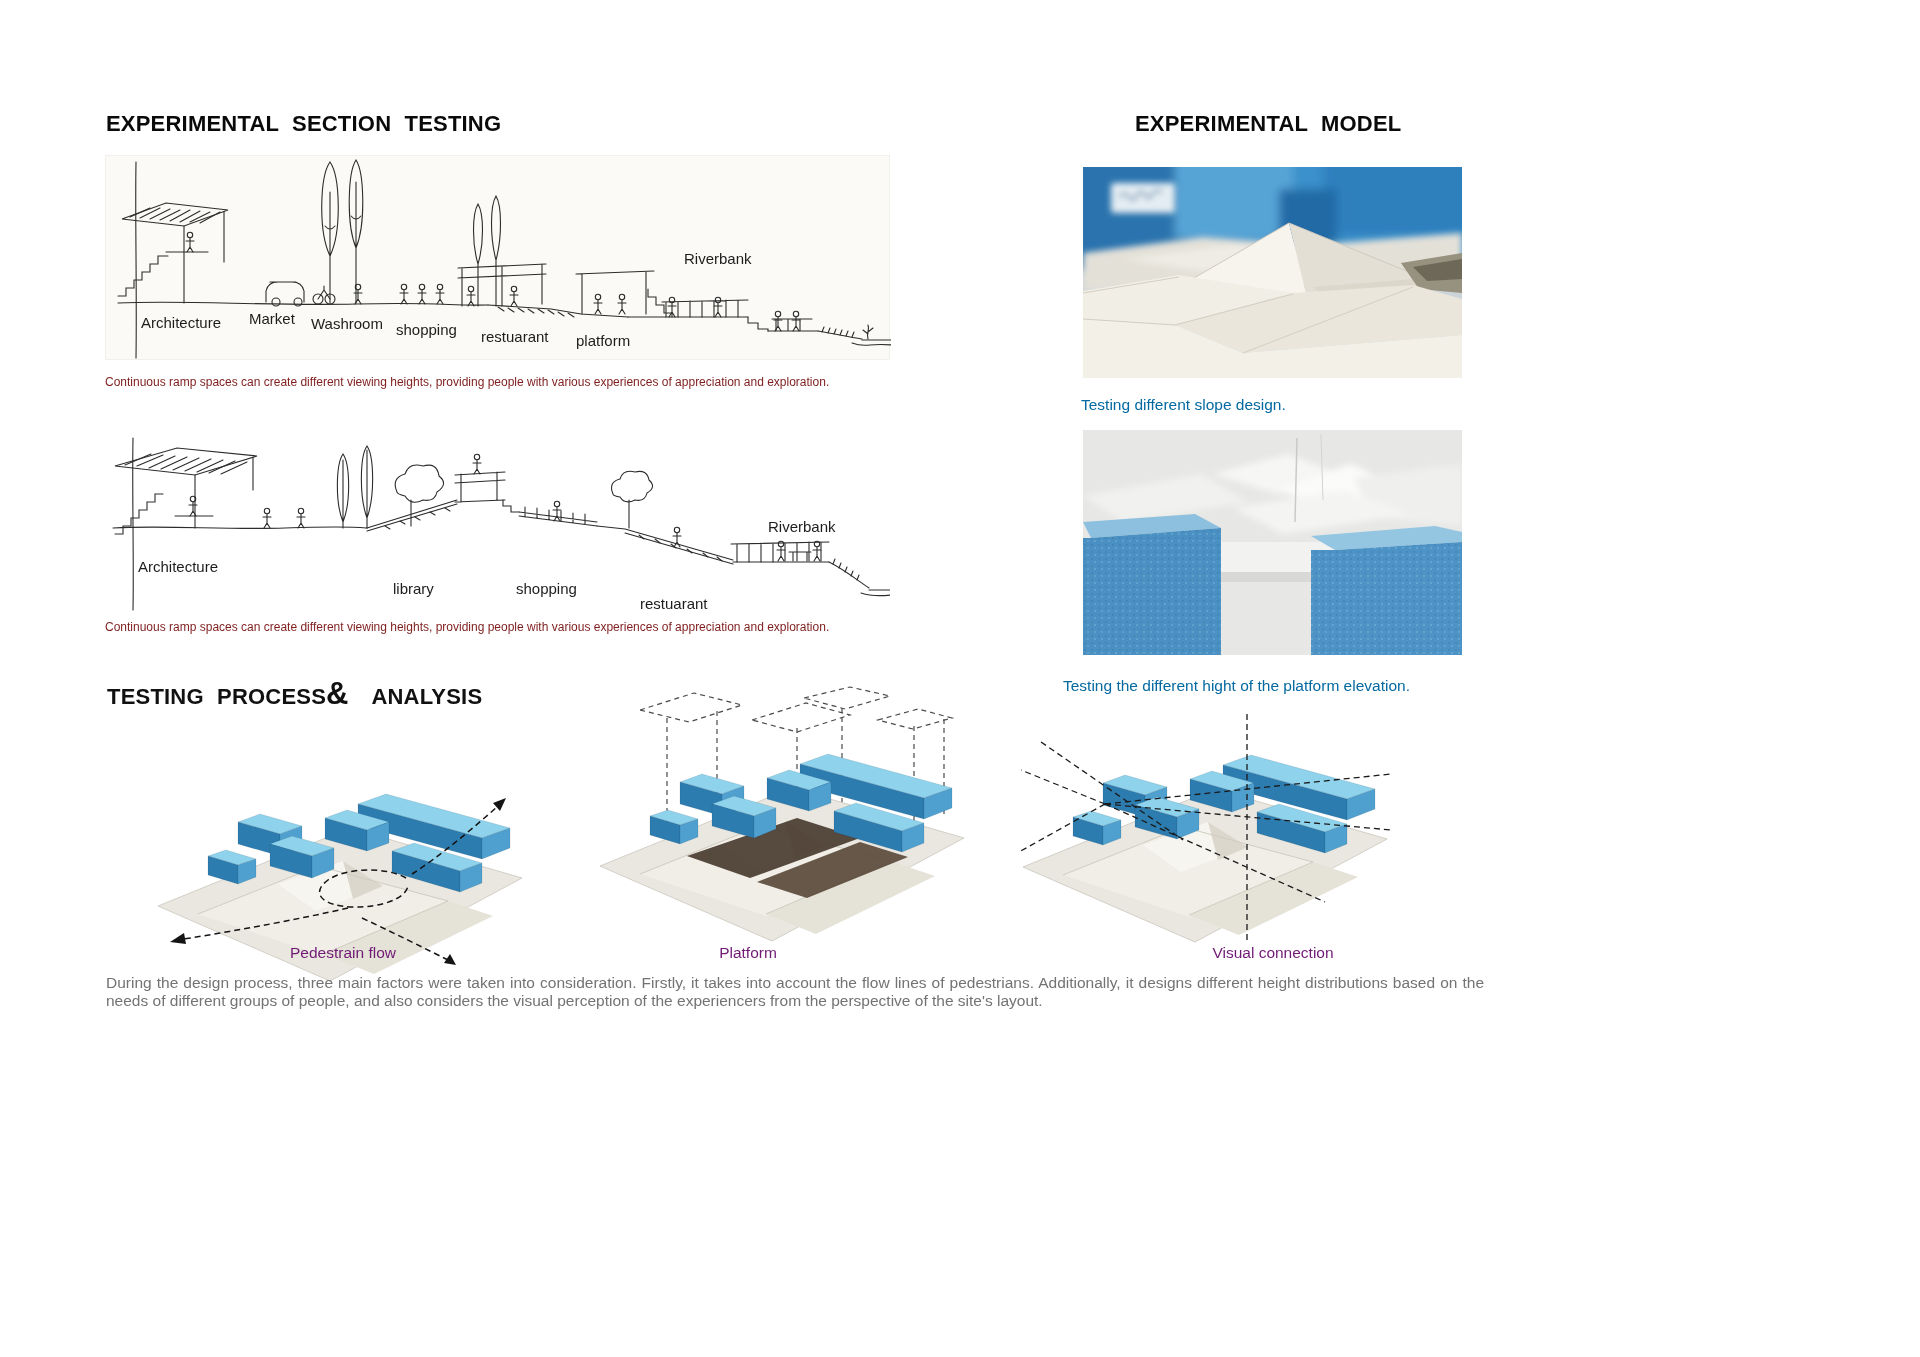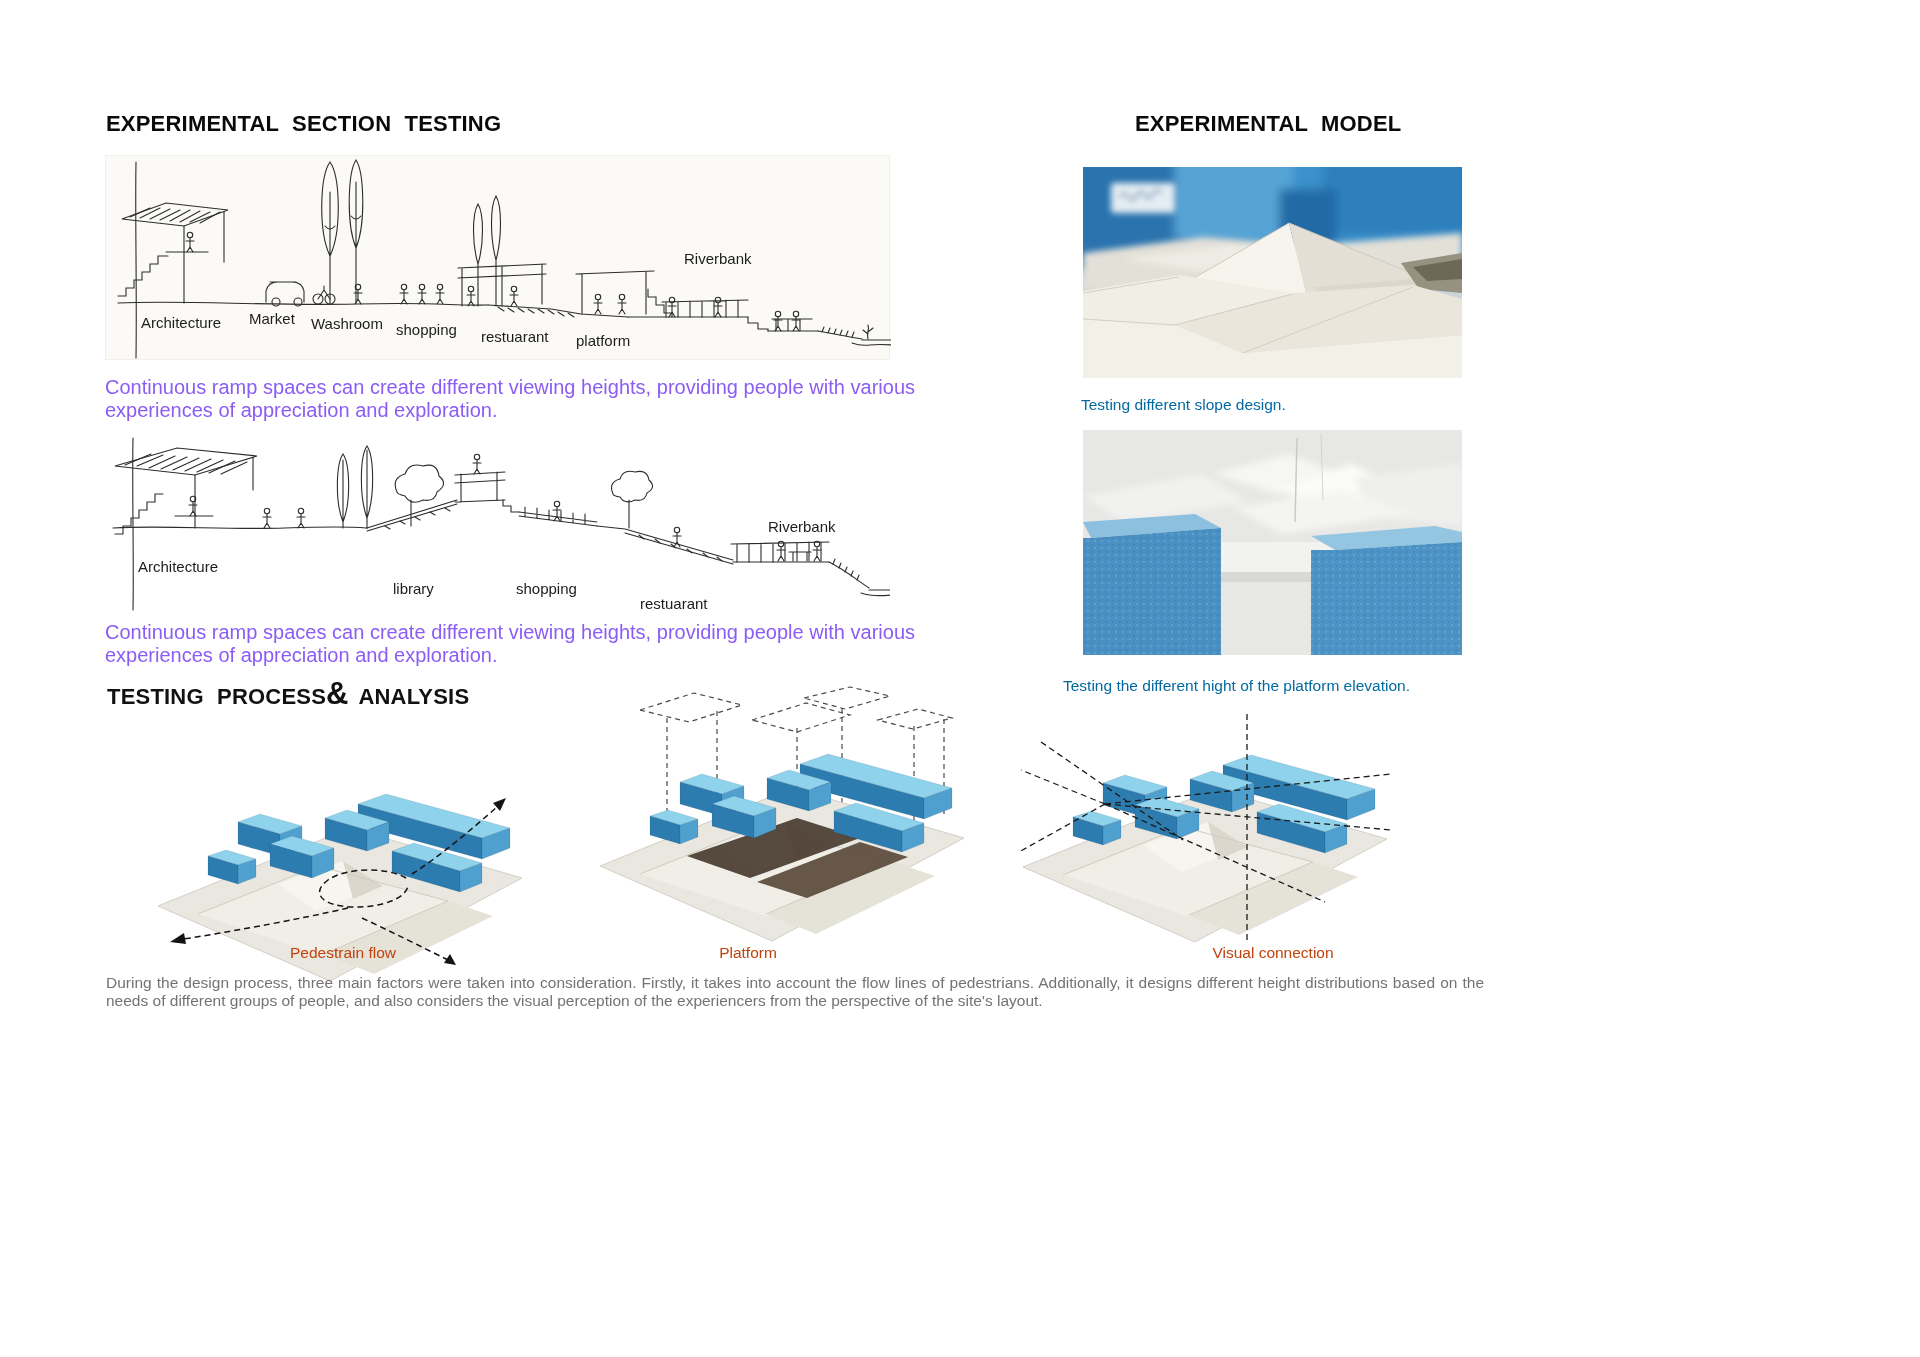--- a/index.html
+++ b/index.html
@@ -1,26 +1,26 @@
 <!DOCTYPE html>
 <html><head>
 <meta charset="utf-8">
 <style>
   *{box-sizing:border-box;margin:0;padding:0}
   html,body{background:#ffffff}
   body{font-family:"Liberation Sans",sans-serif;color:#111}
   .page{position:relative;width:1920px;height:1150px;background:#ffffff;overflow:hidden}
   .abs{position:absolute}
   .sec-title{font-size:22px;font-weight:bold;letter-spacing:.2px;word-spacing:7px;color:#0a0a0a;white-space:nowrap}
-  .caption{font-size:20px;line-height:1.15;color:#8b5cf6;text-align:justify}
+  .caption{font-size:12px;line-height:1.15;color:#7f1d1d;text-align:justify}
   .photo-caption{font-size:15.5px;color:#0369a1;white-space:nowrap}
-  .plabel{font-size:15.5px;color:#c2410c;text-align:center;width:220px}
+  .plabel{font-size:15.5px;color:#701a75;text-align:center;width:220px}
   .amp{font-size:31px;font-weight:bold;line-height:1}
   .t-main{font-size:22px;font-weight:bold;word-spacing:7px;letter-spacing:.2px}
-  .t-tail{font-size:22px;font-weight:bold;letter-spacing:.2px;margin-left:10px}
+  .t-tail{font-size:22px;font-weight:bold;letter-spacing:.2px;margin-left:23px}
   .sk1{background:#fbfaf6;border:1px solid #f2f0ea}
   svg text{font-family:"Liberation Sans",sans-serif;fill:#1d1d1d;font-size:15px}
   .para{font-size:15.5px;line-height:1.16;color:#737373;text-align:justify}
 </style>
 </head>
 <body>
 
 <div class="page">
 
   <svg width="0" height="0" style="position:absolute" aria-hidden="true">

